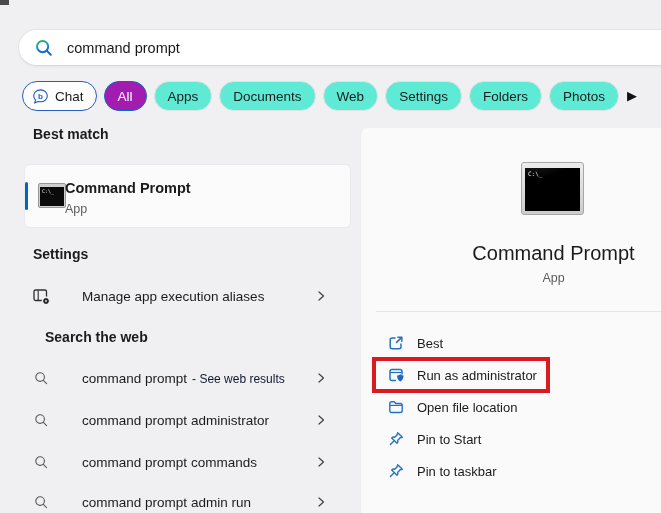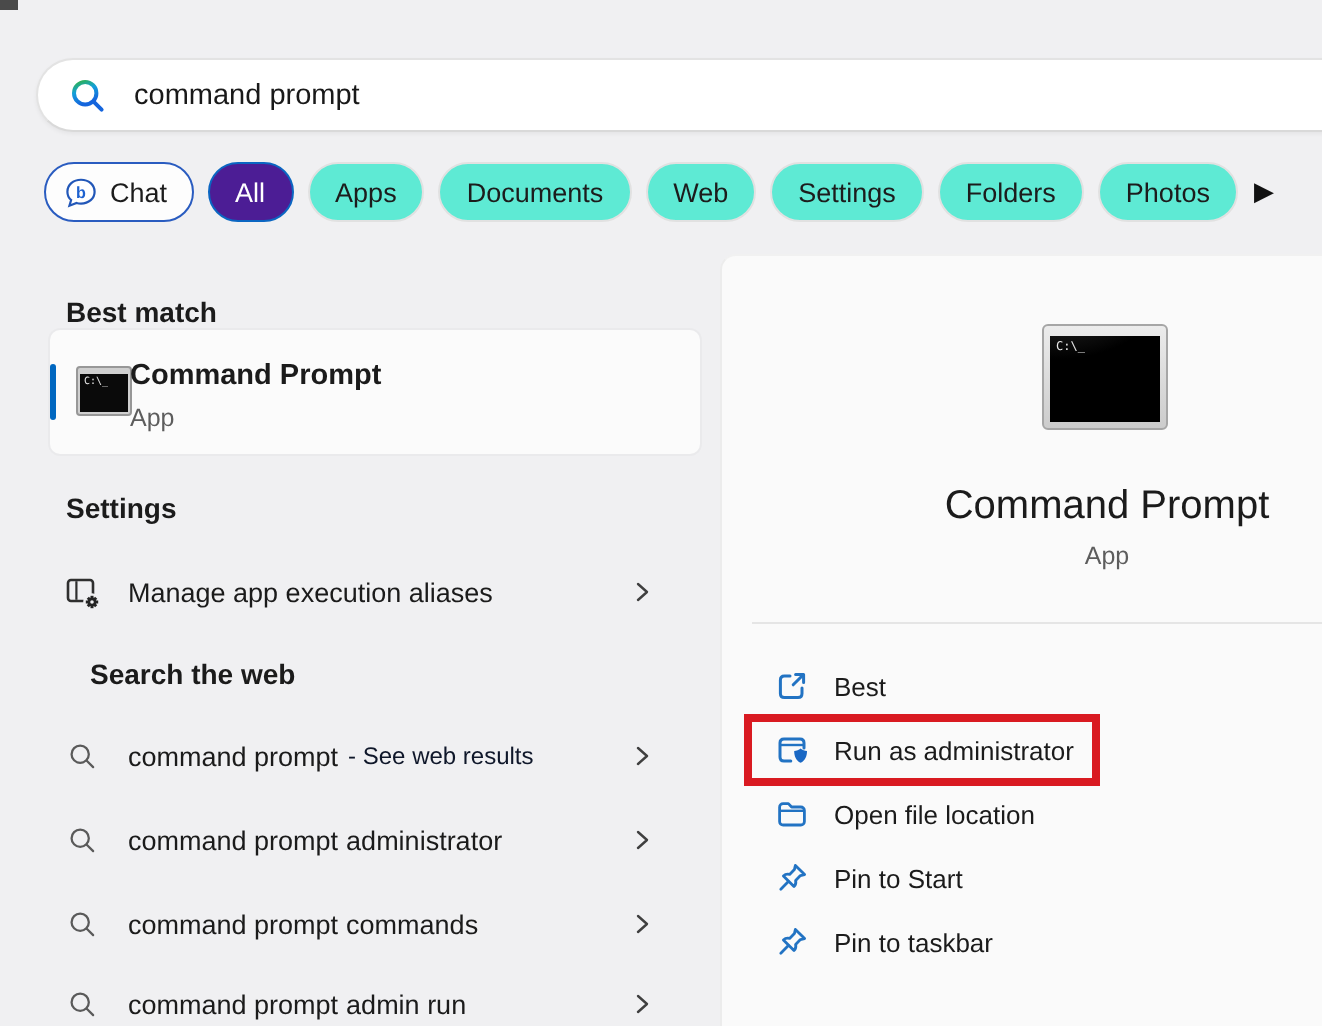--- a/index.html
+++ b/index.html
@@ -16,40 +16,40 @@
     box-shadow:0 1px 2px rgba(0,0,0,.05);}
   .search-bar input{border:none;outline:none;background:transparent;margin-left:11px;
     font-family:"Liberation Sans",sans-serif;font-size:14.5px;color:#191919;width:420px;}
 
   
   .tabs{position:absolute;left:22px;top:81px;display:flex;gap:7px;align-items:center;}
   .pill{height:30px;border-radius:15px;display:flex;align-items:center;padding:0 13px;
     font-size:13.5px;background:#5eead4;border:1px solid #e1e1e1;color:#1c1c1c;
     box-sizing:border-box;white-space:nowrap;cursor:default;}
   .pill.chat{border:1.8px solid #2a5cc0;background:#fdfdfd;gap:6px;padding:0 12px 0 9px;}
-  .pill.active{background:#4c1d95;border-color:#0b66c2;color:#ffffff;}
+  .pill.active{background:#a21caf;border-color:#0b66c2;color:#ffffff;}
   .more-arrow{position:absolute;left:627px;top:88px;font-size:13px;color:#111111;line-height:15px;}
 
   
   .section-header{position:absolute;left:33px;font-size:14px;font-weight:bold;line-height:20px;}
   .best-card{position:absolute;left:25px;top:165px;width:325px;height:62px;background:#fbfbfb;
     border-radius:5px;box-shadow:0 0 0 1px rgba(0,0,0,.025);}
   .accent-bar{position:absolute;left:0;top:17px;width:3px;height:28px;background:#0067c0;border-radius:2px;}
   .cmd-icon-sm{position:absolute;left:13px;top:18px;width:28px;height:25px;background:#cfcfcf;
     border:1px solid #979797;border-radius:2px;box-sizing:border-box;}
   .cmd-icon-sm .screen{position:absolute;left:1px;right:1px;top:3px;bottom:1px;background:#0a0a0a;}
   .cmd-prompt-text{position:absolute;left:2px;top:1px;font-family:"DejaVu Sans Mono",monospace;
     font-size:5px;color:#e8e8e8;letter-spacing:0;}
   .cmd-prompt-text:after{content:"_";}
   .best-title{position:absolute;left:40px;top:15px;font-size:14.5px;font-weight:bold;}
   .best-sub{position:absolute;left:40px;top:37px;font-size:12.5px;color:#5d5d5d;}
 
   .list-row{position:absolute;left:25px;width:325px;height:32px;display:flex;align-items:center;cursor:default;}
   .row-icon{width:32px;display:flex;justify-content:center;flex:0 0 32px;}
-  .row-label{margin-left:7px;font-size:13.5px;display:flex;align-items:center;white-space:nowrap;}
+  .row-label{margin-left:25px;font-size:13.5px;display:flex;align-items:flex-end;white-space:nowrap;}
   .row-label .b{font-weight:normal;margin-left:4px;}
   .row-label .b:empty{display:none;}
   .row-label .sfx{font-size:12px;color:#0f172a;margin-left:5px;}
   .row-label .sfx:empty{display:none;}
   .row-chevron{margin-left:auto;margin-right:22px;display:flex;}
 
   
   .preview{position:absolute;left:360px;top:127px;width:301px;height:386px;background:#fafafa;
     border-top-left-radius:8px;border-left:1px solid #ececec;border-top:1px solid #f1f1f1;
     overflow:hidden;box-sizing:border-box;}
@@ -121,21 +121,21 @@
       </div>
     <div class="pill">
         <span>Folders</span>
       </div>
     <div class="pill">
         <span>Photos</span>
       </div>
   </div>
   <div class="more-arrow">▶</div>
 
-  <div class="section-header" style="top:146px;">Best match</div>
+  <div class="section-header" style="top:124px;">Best match</div>
 
   <div class="best-card">
     <div class="accent-bar"></div>
     <div class="cmd-icon-sm">
       <div class="screen">
           <span class="cmd-prompt-text">C:\</span>
         </div>
     </div>
     <div class="best-title">Command Prompt</div>
     <div class="best-sub">App</div>

